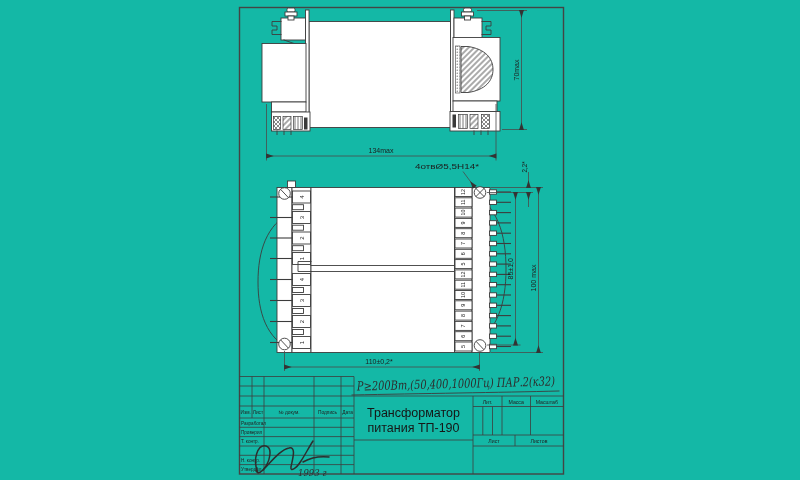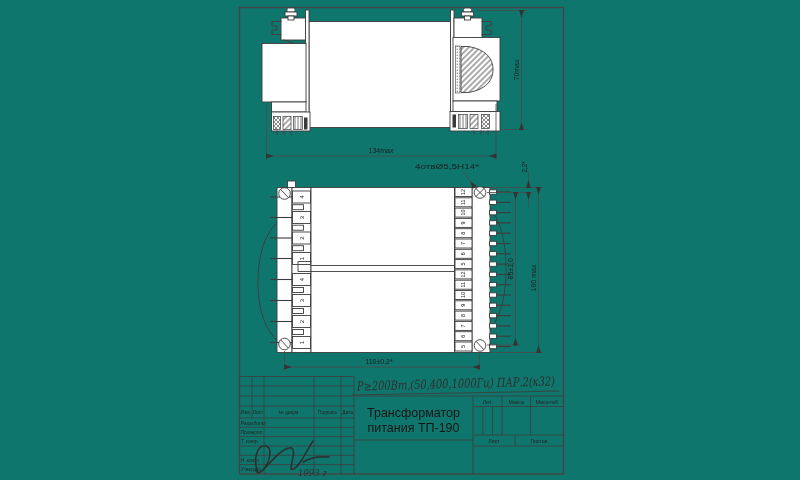--- a/index.html
+++ b/index.html
@@ -1,16 +1,16 @@
 <!DOCTYPE html>
 <html><head>
 <meta charset="utf-8">
 <style>
   html,body{margin:0;padding:0;background:#fbfbfa;}
-  #stage{position:relative;width:800px;height:480px;background:#0f766e;overflow:hidden;
+  #stage{position:relative;width:800px;height:480px;background:#14b8a6;overflow:hidden;
          font-family:"Liberation Sans",sans-serif;}
   svg{position:absolute;left:0;top:0;}
   svg text{font-family:"Liberation Sans",sans-serif;fill:#1e1e1e;}
   .ln{stroke:#3c3c3c;stroke-width:0.9;fill:none;stroke-linecap:square;}
   .lw{stroke:#3c3c3c;stroke-width:0.9;fill:#ffffff;}
   .frame{stroke:#444;stroke-width:1.4;fill:none;}
   .dim{stroke:#4a4a4a;stroke-width:0.8;fill:none;}
   .pin{stroke:#3c3c3c;stroke-width:1.1;fill:none;}
   .dimtxt{font-size:7px;fill:#1d1d1d;}
   .dimtxt-s{font-size:6.3px;fill:#1d1d1d;}

